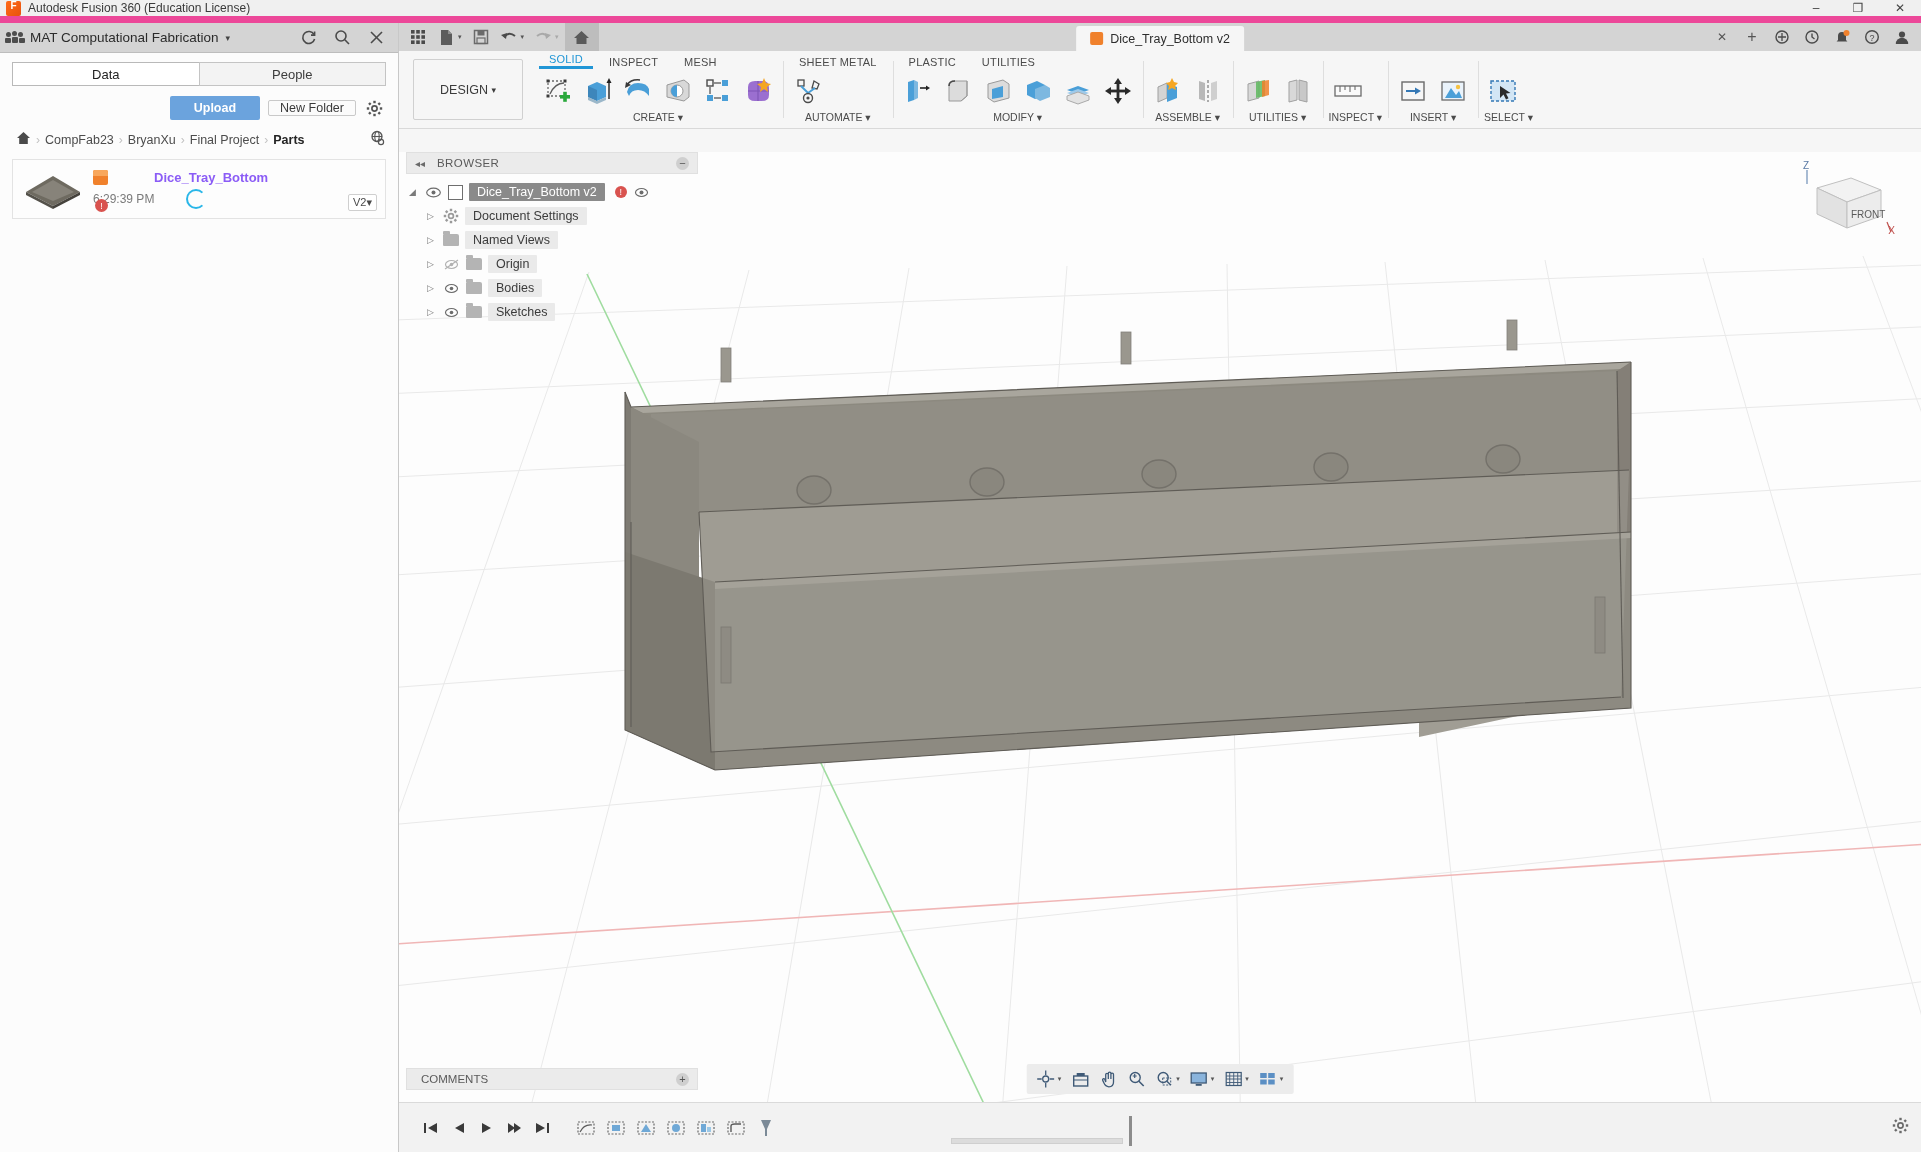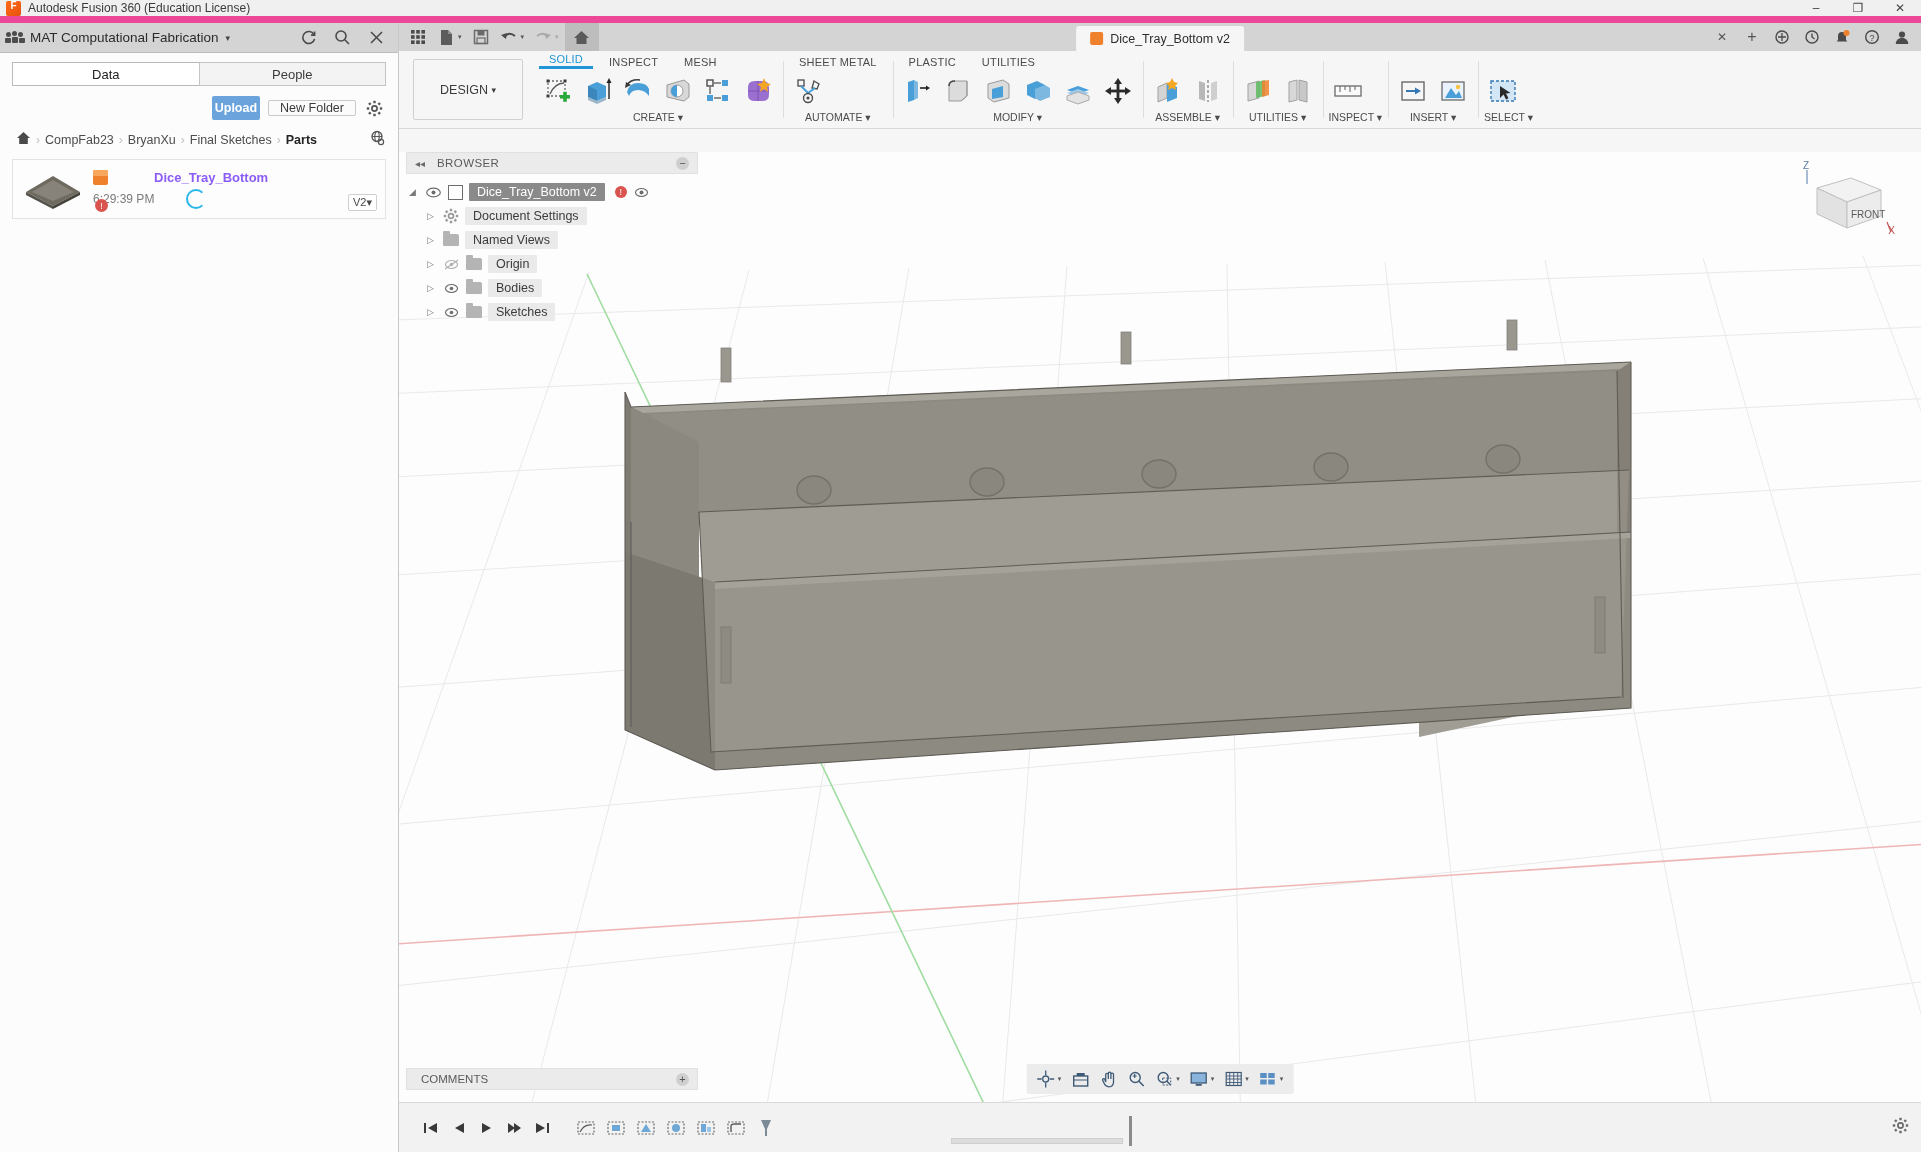--- a/index.html
+++ b/index.html
@@ -66,21 +66,21 @@
   }
   .dp-tab.active { background: #ffffff; border-color: #b9b9b9; color: #222; }
   .dp-tab:first-child { border-right: none; }
 
   .dp-actions {
     display: flex; align-items: center; justify-content: flex-end;
     gap: 8px; padding: 10px 10px 0 0;
   }
   .btn-upload {
     background: #6ba3dd; color: #fff; font-size: 12.5px; font-weight: bold;
-    border: none; border-radius: 2px; padding: 5px 3px; cursor: pointer;
+    border: none; border-radius: 2px; padding: 5px 24px; cursor: pointer;
   }
   .btn-newfolder {
     background: #fbfbfb; color: #3b3b3b; font-size: 12.5px;
     border: 1px solid #c9c9c9; border-radius: 2px; padding: 0 11px; cursor: pointer;
   }
   .gear-btn { width: 20px; height: 20px; display:flex; align-items:center; justify-content:center; color:#555; margin-right: 4px;}
 
   .breadcrumb {
     display: flex; align-items: center; gap: 5px;
     padding: 10px 0 10px 16px; font-size: 12.5px; color: #4a4a4a;
@@ -313,21 +313,21 @@
       <span>
         <svg width="15" height="14" viewBox="0 0 15 14">
             <path d="M7.5 1 L14 7 H11.8 V13 H3.2 V7 H1 Z" fill="#4a4a4a"></path>
           </svg>
       </span>
       <span class="bc-sep">›</span>
       <span class="bc-item">CompFab23</span>
       <span class="bc-sep">›</span>
       <span class="bc-item">BryanXu</span>
       <span class="bc-sep">›</span>
-      <span class="bc-item">Final Sketches</span>
+      <span class="bc-item">Final Project</span>
       <span class="bc-sep">›</span>
       <span class="bc-item current">Parts</span>
       <span class="bc-globe">
         <svg width="16" height="16" viewBox="0 0 16 16">
             <circle cx="7" cy="6.5" r="5" fill="none" stroke="#555" stroke-width="1.3"></circle>
             <ellipse cx="7" cy="6.5" rx="2.2" ry="5" fill="none" stroke="#555" stroke-width="1.1"></ellipse>
             <line x1="2" y1="6.5" x2="12" y2="6.5" stroke="#555" stroke-width="1.1"></line>
             <circle cx="11" cy="12" r="2.6" fill="none" stroke="#555" stroke-width="1.2"></circle>
           </svg>
       </span>

